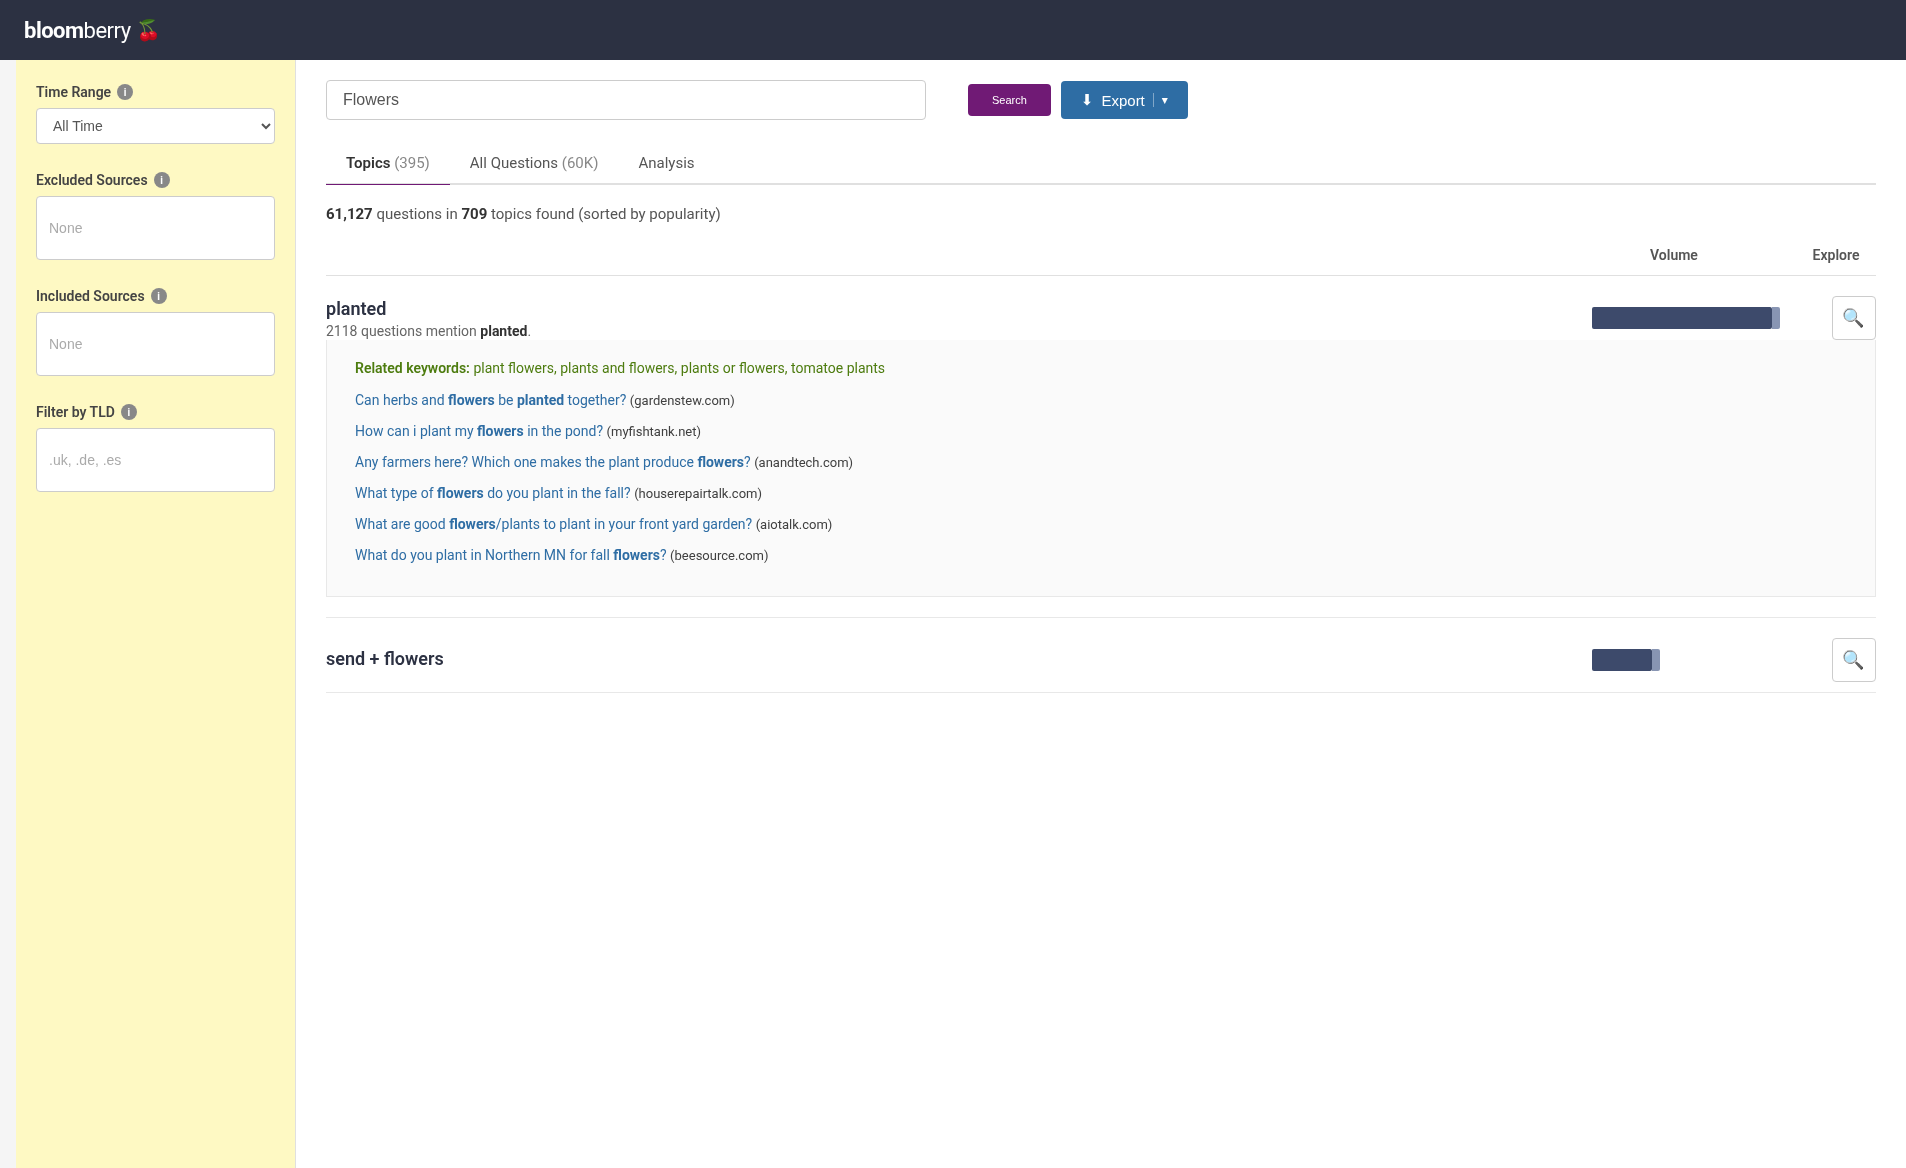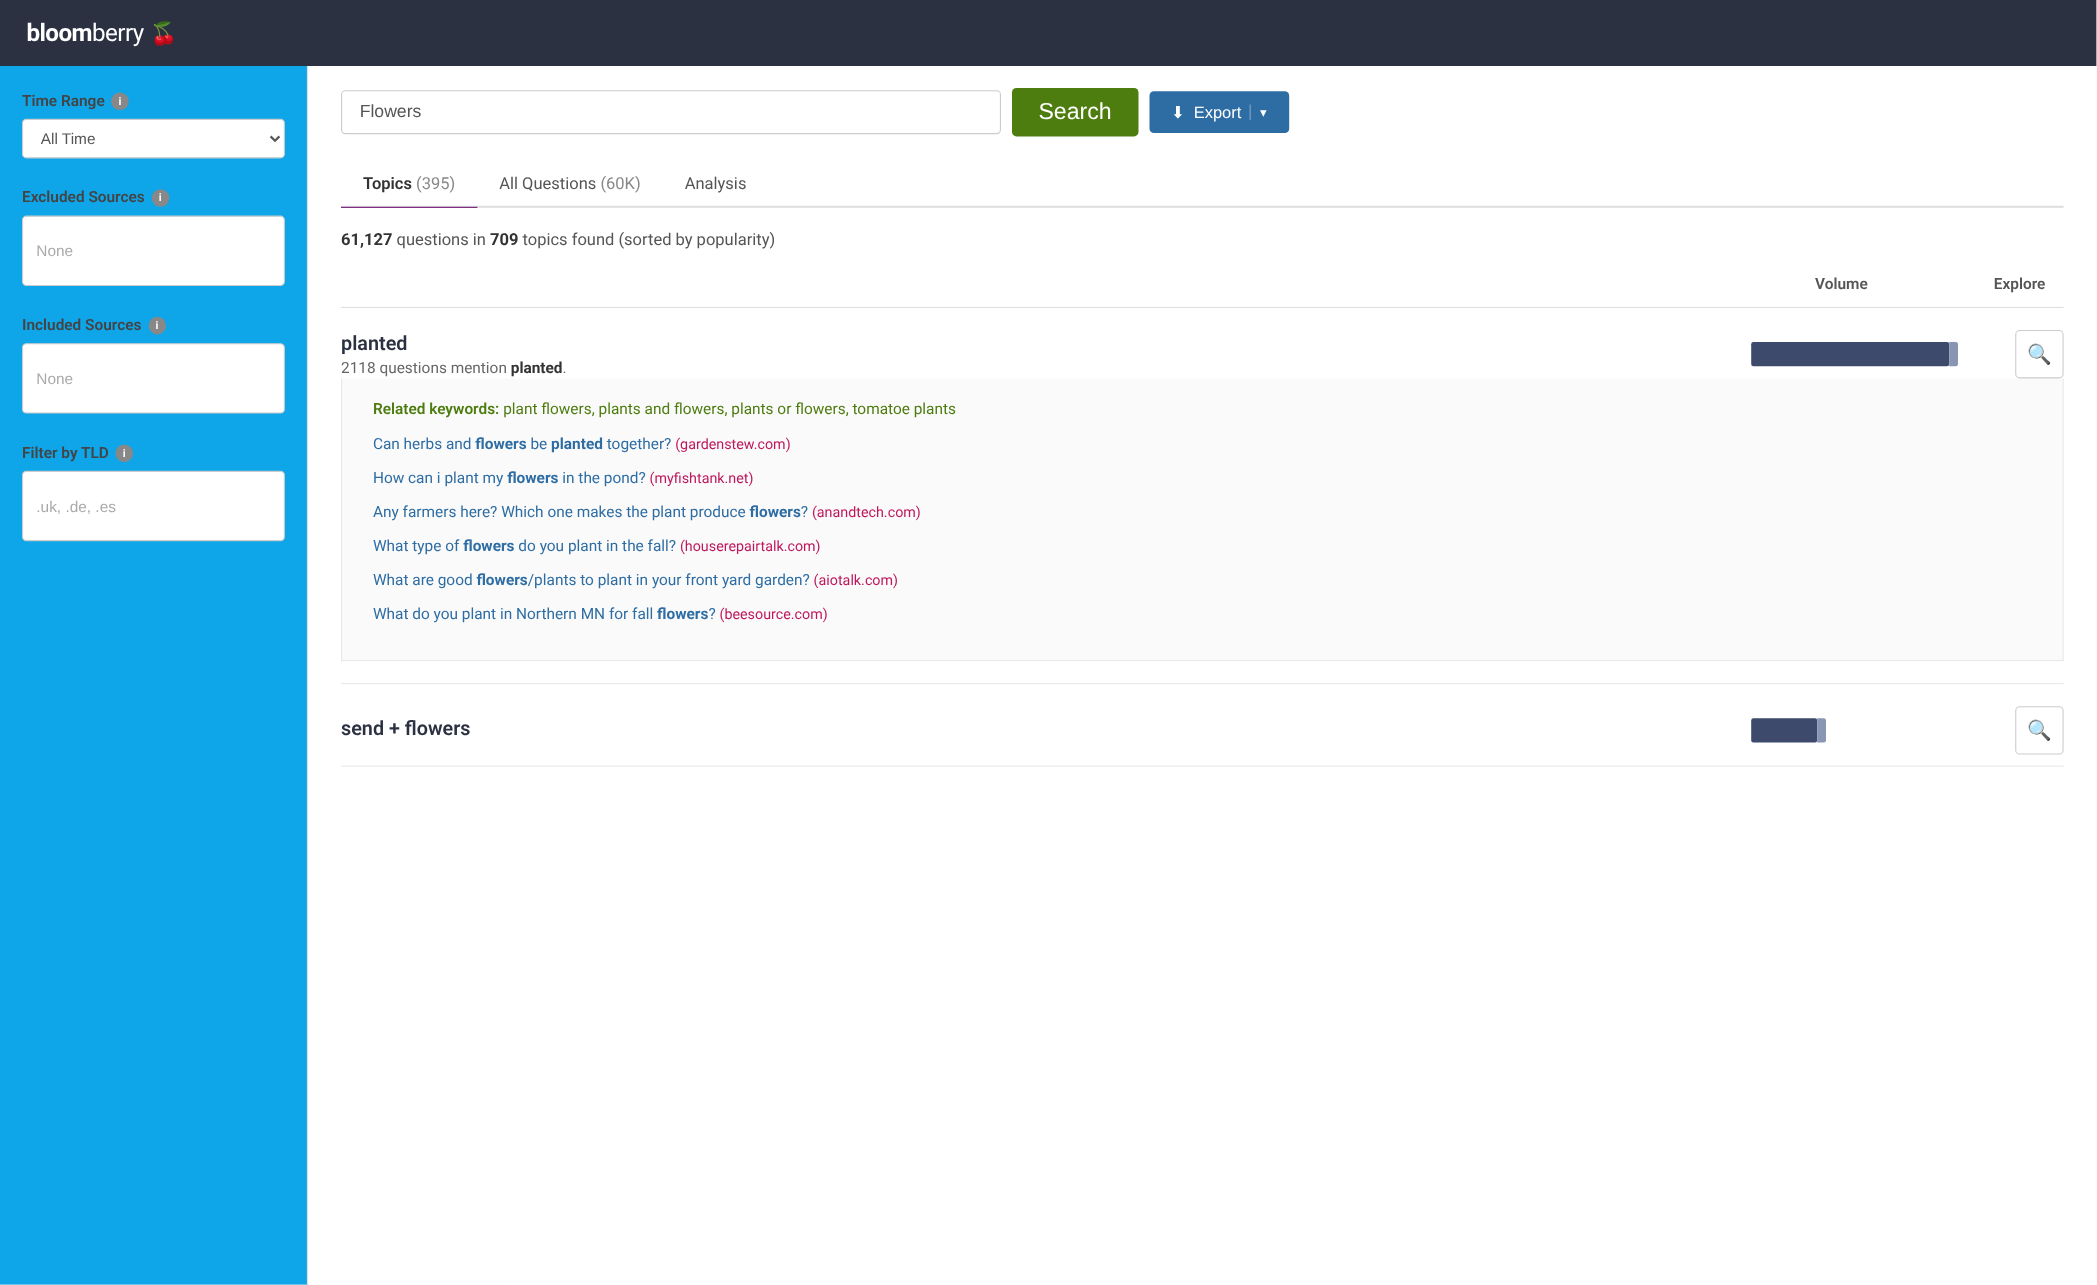--- a/index.html
+++ b/index.html
@@ -29,23 +29,24 @@
     
     .layout {
       display: flex;
       min-height: calc(100vh - 60px);
     }
 
     
     .sidebar {
       width: 280px;
       min-width: 280px;
-      background: #0ea5e9;
+      background: #fef9c3;
       border-right: 1px solid #e0e0e0;
       padding: 24px 20px;
+      margin-left: 16px;
     }
     .sidebar-section {
       margin-bottom: 28px;
     }
     .sidebar-label {
       font-size: 14px;
       font-weight: 600;
       color: #444;
       margin-bottom: 8px;
       display: flex;
@@ -107,28 +108,29 @@
       max-width: 600px;
       padding: 10px 16px;
       border: 1px solid #ccc;
       border-radius: 4px;
       font-size: 16px;
       color: #555;
       outline: none;
     }
     .search-button {
       padding: 10px 24px;
-      background: #4d7c0f;
+      background: #701a75;
       color: white;
       border: none;
       border-radius: 4px;
-      font-size: 21px;
+      font-size: 11px;
       font-weight: 500;
       cursor: pointer;
       white-space: nowrap;
+      margin-left: 32px;
     }
     .export-button {
       padding: 10px 20px;
       background: #2e6da4;
       color: white;
       border: none;
       border-radius: 4px;
       font-size: 15px;
       font-weight: 500;
       cursor: pointer;
@@ -278,21 +280,21 @@
     .question-link {
       display: block;
       font-size: 14px;
       color: #2e6da4;
       text-decoration: none;
       margin-bottom: 10px;
       line-height: 1.5;
     }
     .question-link .highlight { font-weight: 700; }
     .question-source {
-      color: #be185d;
+      color: #404040;
       font-size: 13px;
     }
 
     
     .topic-row-partial {
       border-bottom: 1px solid #e8e8e8;
       padding: 20px 0 10px 0;
     }
   </style>
 </head>

